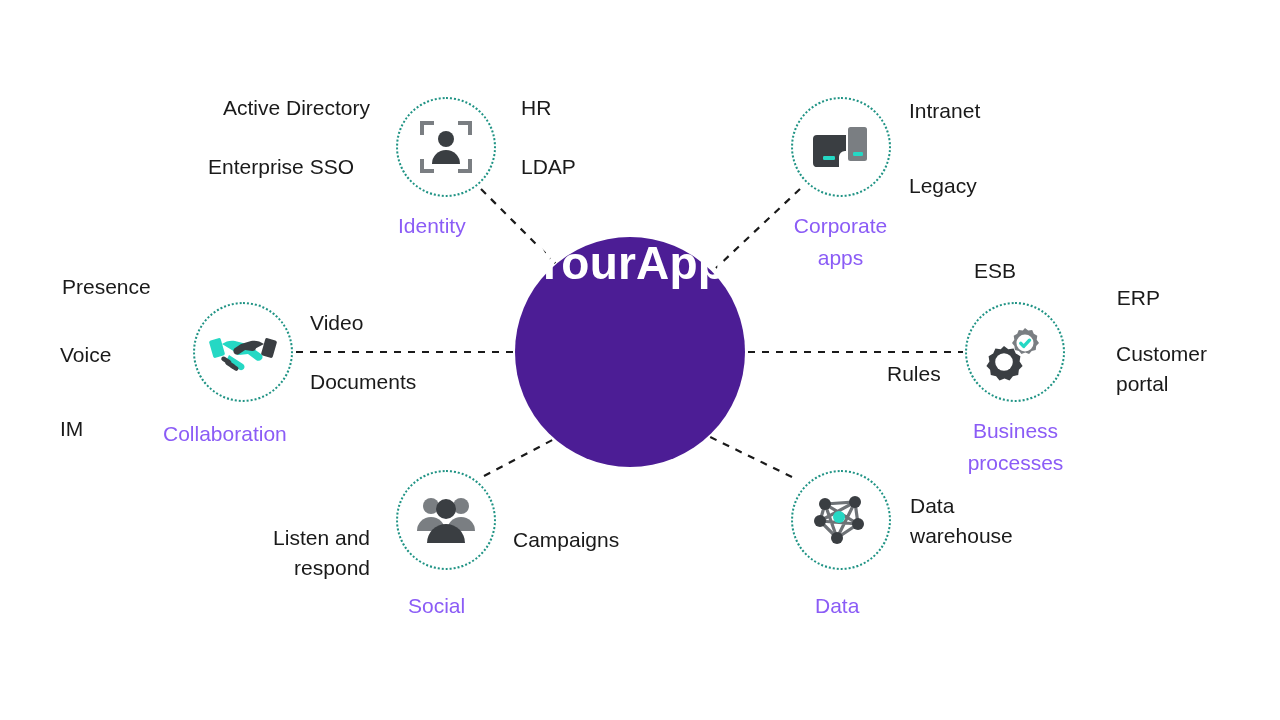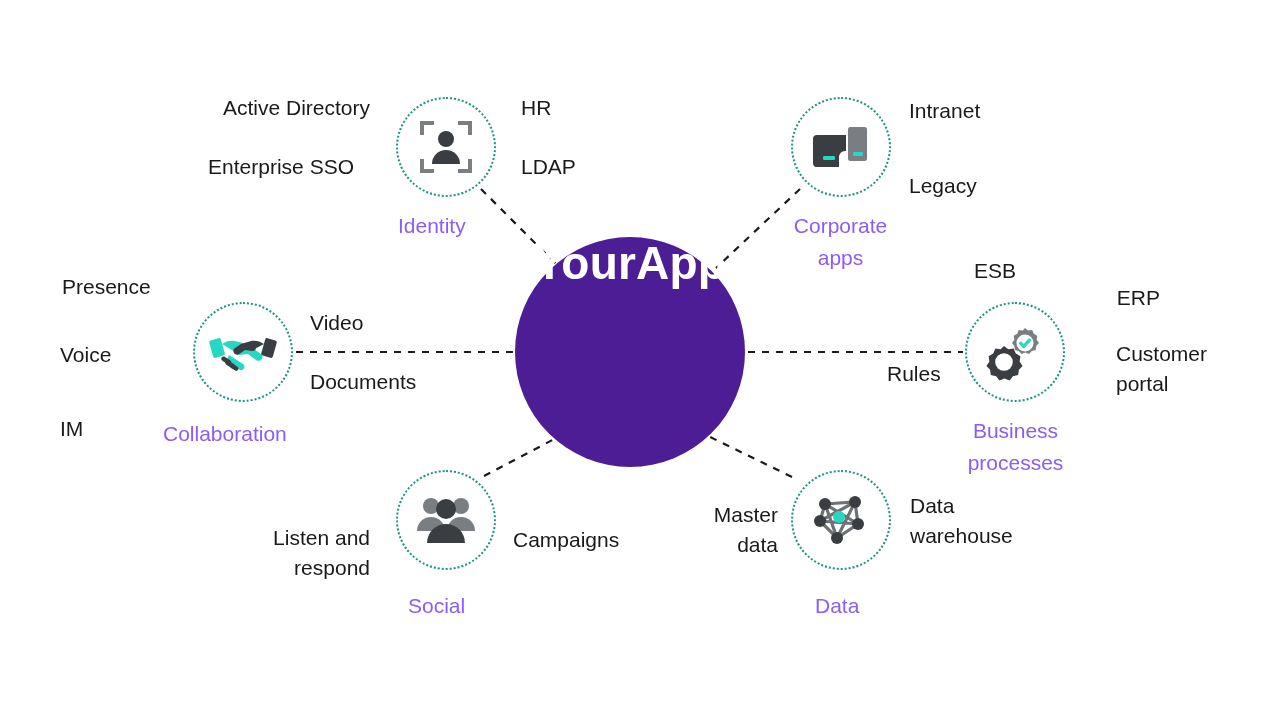--- a/index.html
+++ b/index.html
@@ -259,18 +259,16 @@
         <circle cx="14" cy="13" r="6" fill="#3a3e42"></circle>
         <circle cx="44" cy="11" r="6" fill="#3a3e42"></circle>
         <circle cx="47" cy="33" r="6" fill="#3a3e42"></circle>
         <circle cx="26" cy="47" r="6" fill="#3a3e42"></circle>
         <circle cx="9" cy="30" r="6" fill="#3a3e42"></circle>
         <circle cx="28" cy="26" r="6" fill="#25d8c4"></circle>
       </svg>
     </span>
   </div>
   <div class="node-label" id="label-data">Data</div>
-  <div class="tag right-align" id="tag-master-data">Master
-data</div>
   <div class="tag left-align" id="tag-data-warehouse">Data
 warehouse</div>
 
 </div>
 
 </body></html>

